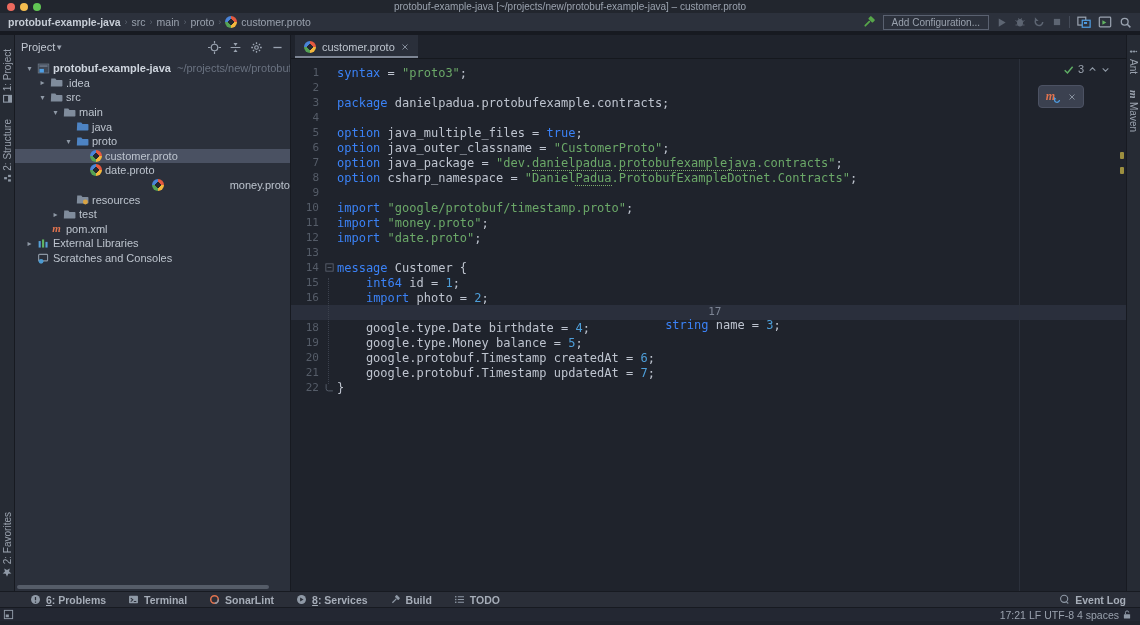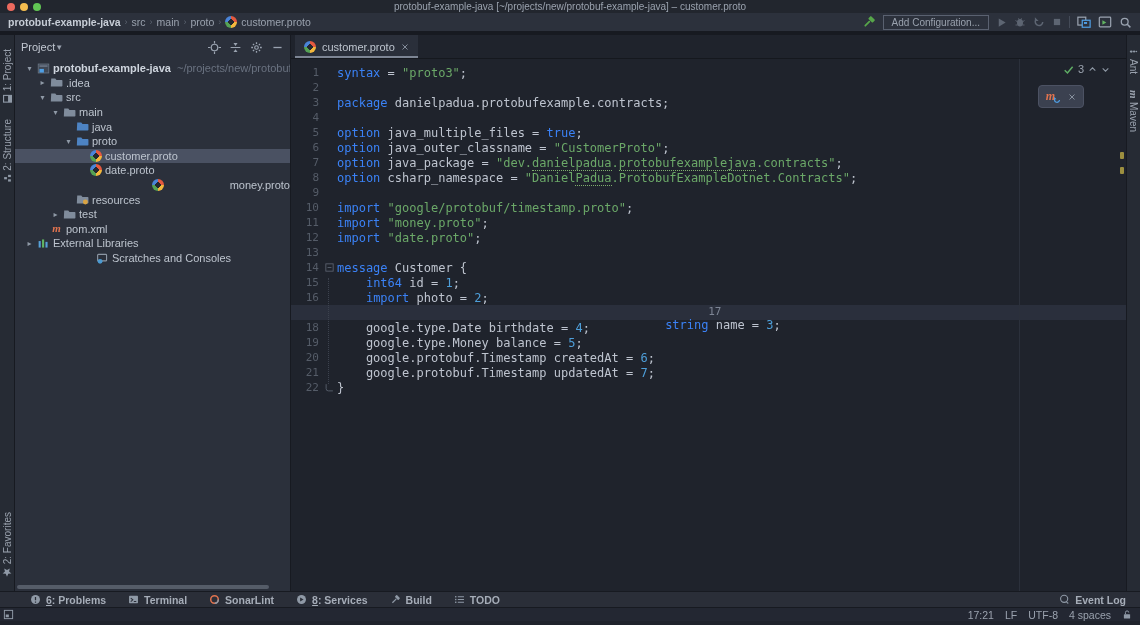--- a/index.html
+++ b/index.html
@@ -68,21 +68,21 @@
   .inspection-widget { position:absolute; top:28px; right:16px; display:flex; align-items:center; gap:4px; font-size:11px; color:#9aa2ae; }
   .maven-popup { position:absolute; top:50px; right:42px; width:46px; height:23px; background:#3b4150; border:1px solid #4c5263; border-radius:4px; display:flex; align-items:center; justify-content:space-around; padding:0 3px; }
   .stripe-tick { position:absolute; right:2px; width:4px; height:7px; border-radius:1px; background:#9c8f3f; }
 
   
   .toolwindow-bar { height:16px; background:#2a2e38; border-top:1px solid #171a21; display:flex; align-items:center; padding:0 14px 0 30px; font-size:10.5px; color:#a6adb8;font-weight:bold; }
   .tw-items { display:flex; align-items:center; gap:22px; flex:1; }
   .tw-item { display:flex; align-items:center; gap:5px; cursor:default; white-space:nowrap; }
   .tw-item u { text-decoration:underline; }
   .statusbar { height:14px; background:#232732; border-top:1px solid #171a21; display:flex; align-items:center; padding:0 8px 0 3px; font-size:10.5px; color:#9aa2ae; }
-  .sb-right { margin-left:auto; display:flex; align-items:center; gap:11px; }
+  .sb-right { margin-left:auto; display:flex; align-items:center; gap:3px; }
 
   .proto-ring { width:12px; height:12px; border-radius:50%; display:inline-block; flex:none;
     background:radial-gradient(circle,#23272f 0 2.6px,rgba(0,0,0,0) 2.9px),
                conic-gradient(#e4593f 0 25%, #f3b73c 25% 50%, #55a254 50% 75%, #4a84d8 75% 100%); }
   .mv-m { color:#e0734f; font-style:italic; font-weight:bold; font-family:"Liberation Serif", serif; font-size:11px; line-height:1; }
 </style>
 </head>
 <body>
 
 <div class="titlebar">
@@ -349,21 +349,21 @@
           <span class="tree-chevron">▸</span>
           <span class="tree-icon">
             <svg width="13" height="13" viewBox="0 0 16 16">
               <rect x="2" y="5" width="2.6" height="8" fill="#57a0d8"></rect>
               <rect x="6.2" y="3" width="2.6" height="10" fill="#62b562"></rect>
               <rect x="10.4" y="6" width="2.6" height="7" fill="#57a0d8"></rect>
             </svg>
           </span>
           <span class="tree-label">External Libraries</span>
         </div>
-        <div class="tree-row" style="padding-left: 8px; justify-content: center;">
+        <div class="tree-row" style="padding-left: 8px;">
           <span class="tree-chevron"></span>
           <span class="tree-icon">
             <svg width="13" height="13" viewBox="0 0 16 16">
               <rect x="2" y="3" width="11" height="8" rx="1" fill="none" stroke="#8c96a3" stroke-width="1.4"></rect>
               <circle cx="5" cy="11.5" r="3" fill="#4c9ad1"></circle>
             </svg>
           </span>
           <span class="tree-label">Scratches and Consoles</span>
         </div>
       </div>

